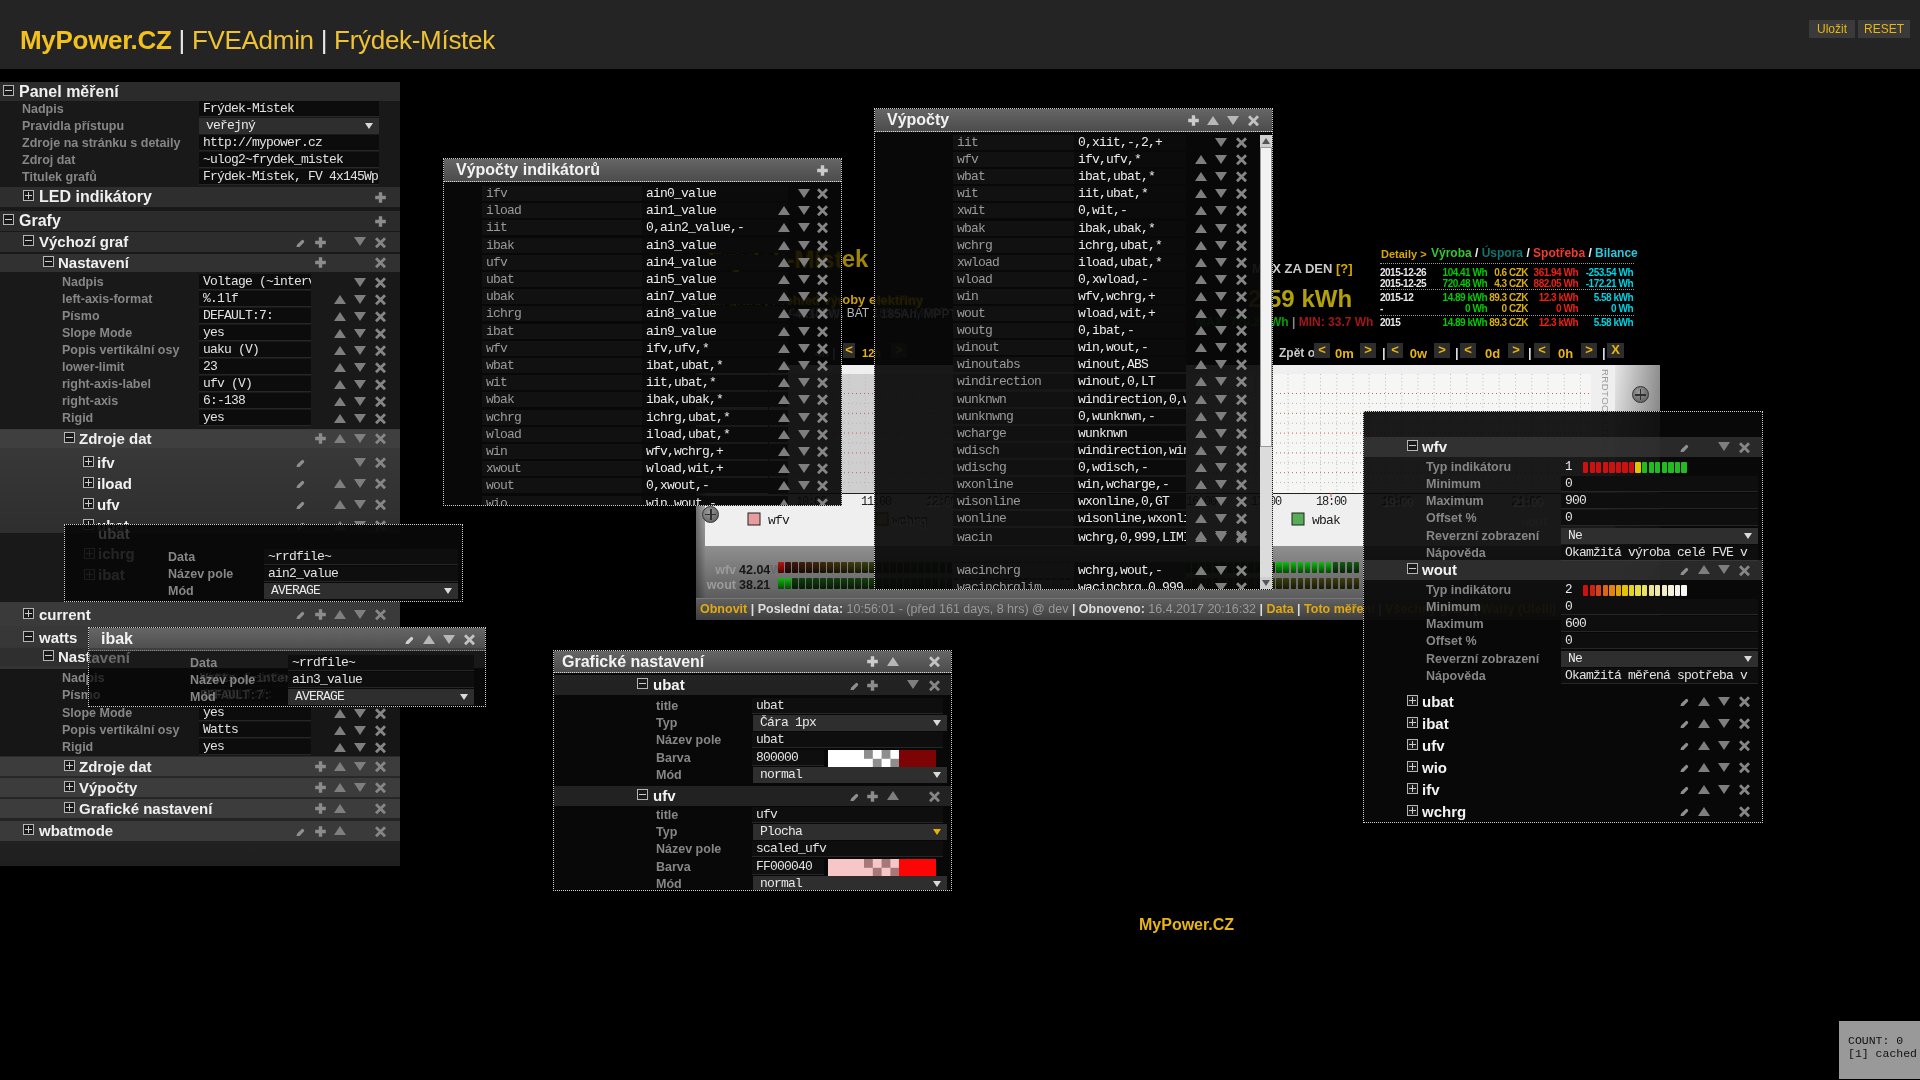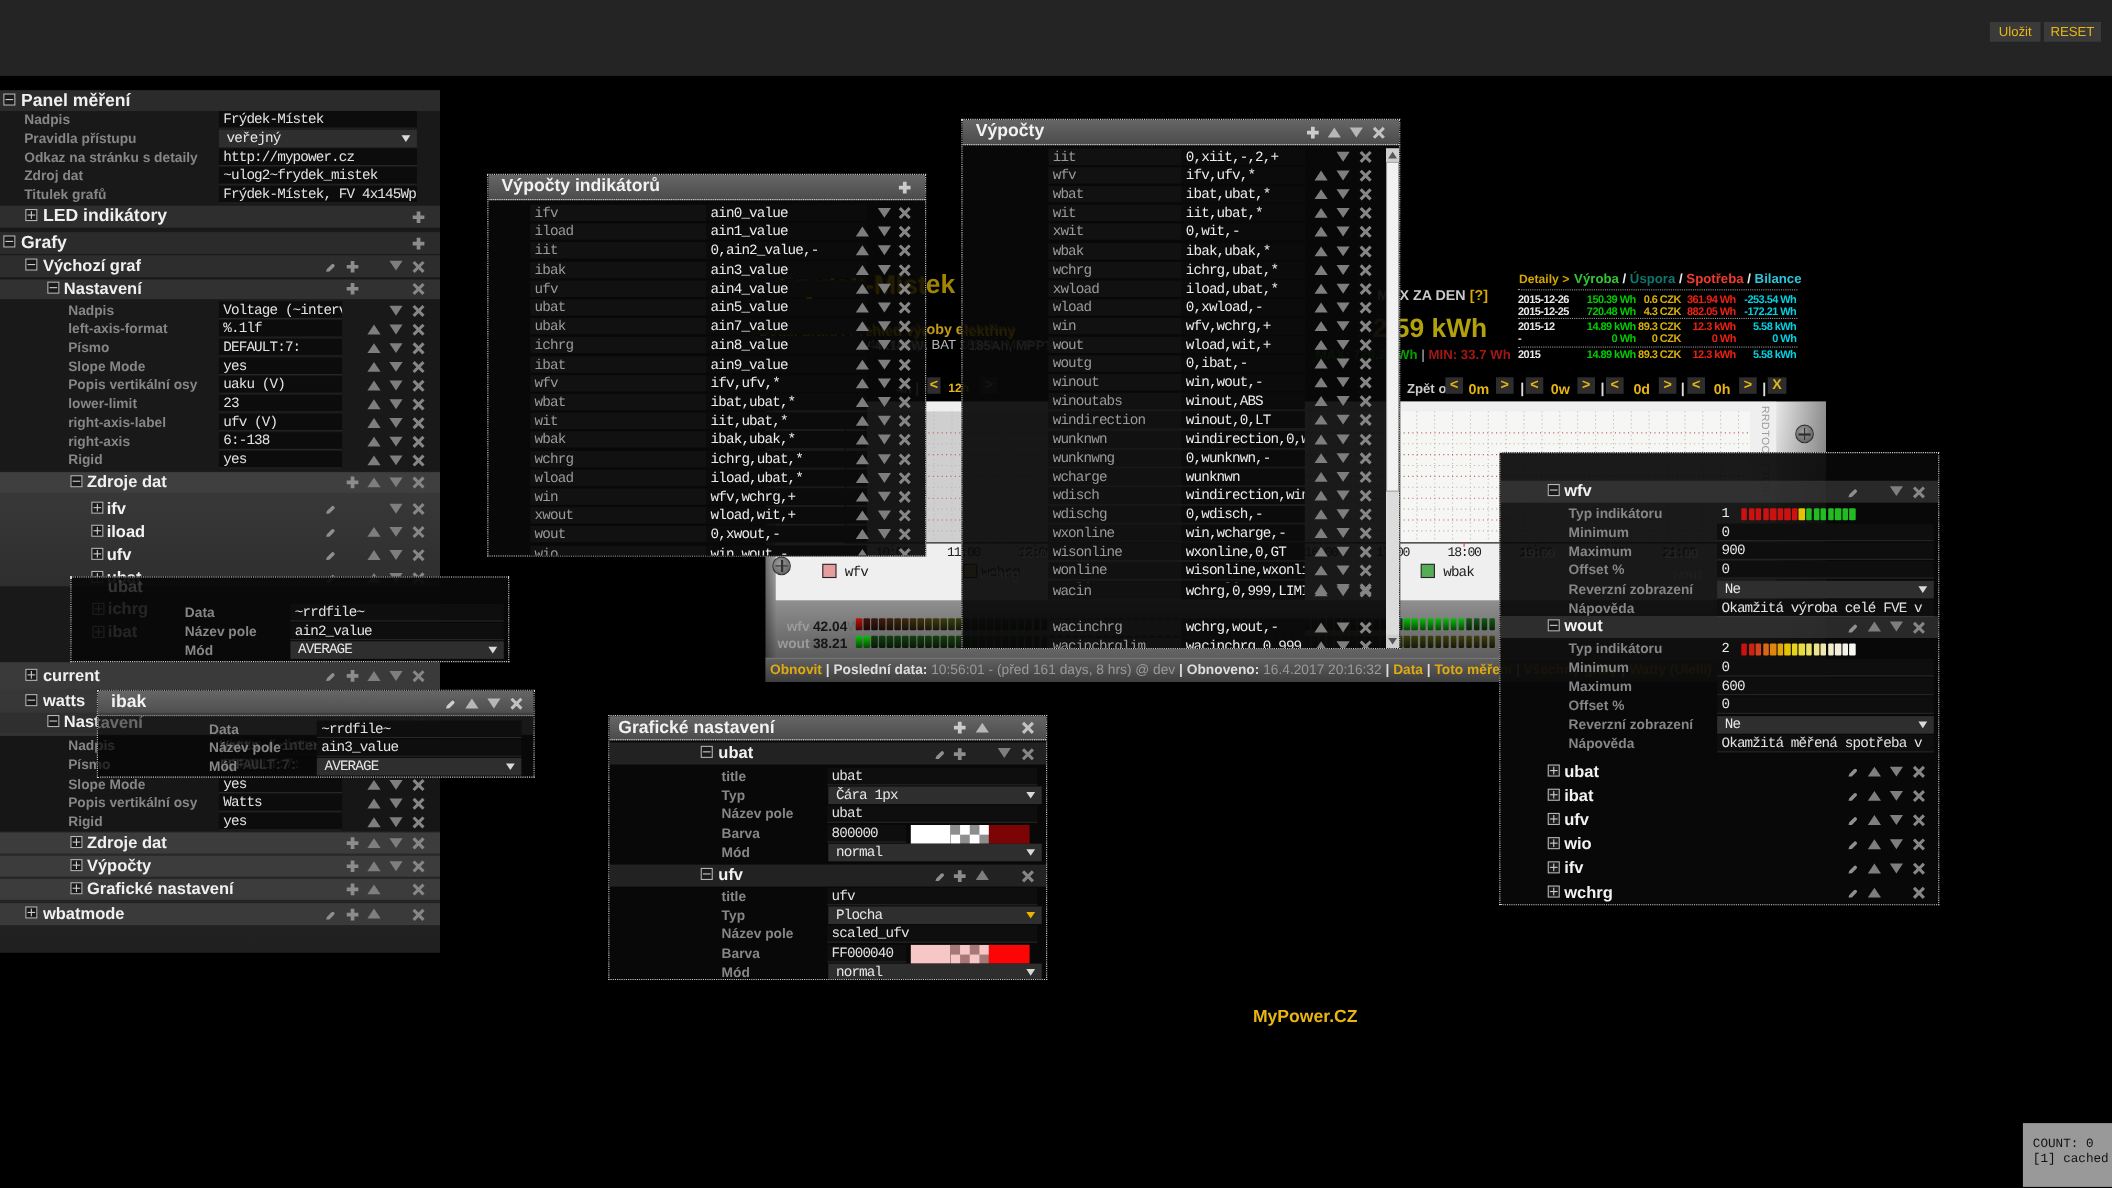--- a/index.html
+++ b/index.html
@@ -27,37 +27,38 @@
 
 .fp{position:absolute;border:1px dotted #cfcfcf;background:rgba(9,9,9,0.93);overflow:hidden}
 .fph{position:absolute;left:0;right:0;top:0;background:linear-gradient(rgba(118,118,118,0.85),rgba(88,88,88,0.85));border-bottom:1px dotted #d5d5d5}
 .fph b{position:absolute;color:#f2f2f2;font-size:16px;white-space:nowrap}
 .nm{position:absolute;color:#9a9a9a;font-family:"Liberation Mono",monospace;font-size:13px;letter-spacing:-0.8px;white-space:nowrap}
 .gh{position:absolute;white-space:nowrap;font-weight:bold}
 .vl{position:absolute;background:#0b0b0b;color:#ececec;font-family:"Liberation Mono",monospace;font-size:13px;letter-spacing:-0.8px;
  white-space:nowrap;overflow:hidden;padding-left:4px}
 </style></head><body>
 <div class="a" style="left:0;top:0;width:1920px;height:69px;background:#242424">
+<div class="a" style="left:20px;top:25px;font-size:26px;letter-spacing:-0.3px;white-space:nowrap"><span class="b" style="color:#f2c11d">MyPower.CZ</span><span style="color:#e8e8e8"> | </span><span style="color:#eec233">FVEAdmin</span><span style="color:#e8e8e8"> | </span><span style="color:#eec233">Frýdek-Místek</span></div>
 <div class="a" style="left:1809px;top:20px;width:46px;height:18px;background:#3a3a3a;color:#e8b512;font-size:12px;text-align:center;line-height:18px">Uložit</div>
 <div class="a" style="left:1858px;top:20px;width:52px;height:18px;background:#3a3a3a;color:#e8b512;font-size:12px;text-align:center;line-height:18px">RESET</div>
 </div>
 <div class="a" style="left:0;top:0;width:1920px;height:1080px" id="dash">
 <div class="a b" style="left:707px;top:247px;font-size:24px;line-height:24px;color:#a08405;white-space:nowrap">Frýdek-Místek</div>
 <div class="a b" style="left:689px;top:292px;font-size:13px;color:#c59b16;white-space:nowrap">Detail grafu | Přehled výroby elektřiny</div>
 <div class="a" style="left:688px;top:306px;font-size:12px;color:#b9b9b9;white-space:nowrap">Frýdek-Místek, FV 4x145Wp, BAT 185Ah, MPPT</div>
 <div class="a b" style="left:1252px;top:261px;font-size:13px;color:#c9c9c9;white-space:nowrap">MAX ZA DEN <span style="color:#d8a800">[?]</span></div>
 <div class="a b" style="left:1248px;top:287px;font-size:24px;line-height:24px;color:#b2a10b;white-space:nowrap">2.59 kWh</div>
 <div class="a b" style="left:1196px;top:315px;font-size:12px;color:#00a000;white-space:nowrap">MAX: 720.24 Wh<span style="color:#888"> | </span><span style="color:#a21717">MIN: 33.7 Wh</span></div>
 <div class="a b" style="left:1381px;top:248px;font-size:11px;color:#d8a800">Detaily &gt;</div>
 <div class="a b" style="left:1431px;top:246px;font-size:12px;white-space:nowrap"><span style="color:#35c435">Výroba</span><span style="color:#eee"> / </span><span style="color:#0f766e">Úspora</span><span style="color:#eee"> / </span><span style="color:#f03c2e">Spotřeba</span><span style="color:#eee"> / </span><span style="color:#2fc5dc">Bilance</span></div>
 <div class="a" style="left:1380px;top:263.0px;width:254px;height:0;border-top:1px dotted #999"></div>
 <div class="a" style="left:1380px;top:289.0px;width:254px;height:0;border-top:1px dotted #999"></div>
 <div class="a" style="left:1380px;top:314.5px;width:254px;height:0;border-top:1px dotted #999"></div>
 <div class="a b" style="left:1380px;top:266.5px;font-size:10px;letter-spacing:-0.5px;color:#e9e9e9;white-space:nowrap">2015-12-26</div>
-<div class="a b" style="left:1387px;top:266.5px;width:100px;text-align:right;font-size:10px;letter-spacing:-0.5px;color:#00cc00">150.39 Wh</div>
+<div class="a b" style="left:1387px;top:266.5px;width:100px;text-align:right;font-size:10px;letter-spacing:-0.5px;color:#00cc00">104.41 Wh</div>
 <div class="a b" style="left:1428px;top:266.5px;width:100px;text-align:right;font-size:10px;letter-spacing:-0.5px;color:#d9ae0e">0.6 CZK</div>
 <div class="a b" style="left:1478px;top:266.5px;width:100px;text-align:right;font-size:10px;letter-spacing:-0.5px;color:#ee2011">361.94 Wh</div>
 <div class="a b" style="left:1533px;top:266.5px;width:100px;text-align:right;font-size:10px;letter-spacing:-0.5px;color:#00d2e2">-253.54 Wh</div>
 <div class="a b" style="left:1380px;top:277.5px;font-size:10px;letter-spacing:-0.5px;color:#e9e9e9;white-space:nowrap">2015-12-25</div>
 <div class="a b" style="left:1387px;top:277.5px;width:100px;text-align:right;font-size:10px;letter-spacing:-0.5px;color:#00cc00">720.48 Wh</div>
 <div class="a b" style="left:1428px;top:277.5px;width:100px;text-align:right;font-size:10px;letter-spacing:-0.5px;color:#d9ae0e">4.3 CZK</div>
 <div class="a b" style="left:1478px;top:277.5px;width:100px;text-align:right;font-size:10px;letter-spacing:-0.5px;color:#ee2011">882.05 Wh</div>
 <div class="a b" style="left:1533px;top:277.5px;width:100px;text-align:right;font-size:10px;letter-spacing:-0.5px;color:#00d2e2">-172.21 Wh</div>
 <div class="a b" style="left:1380px;top:291.5px;font-size:10px;letter-spacing:-0.5px;color:#e9e9e9;white-space:nowrap">2015-12</div>
 <div class="a b" style="left:1387px;top:291.5px;width:100px;text-align:right;font-size:10px;letter-spacing:-0.5px;color:#00cc00">14.89 kWh</div>
@@ -392,21 +393,21 @@
     </div>
 <div class="a" style="left:0;top:19px;width:400px;height:17px">
       <span class="lbl" style="left:22px;top:0;line-height:17px">Nadpis</span>
       <span class="inp" style="left:199px;top:0;width:180px;height:16px;line-height:16px">Frýdek-Místek</span>
     </div>
 <div class="a" style="left:0;top:36px;width:400px;height:17px">
       <span class="lbl" style="left:22px;top:0;line-height:17px">Pravidla přístupu</span>
       <span class="sel" style="left:199px;top:0;width:180px;height:16px;line-height:16px">veřejný<i></i></span>
     </div>
 <div class="a" style="left:0;top:53px;width:400px;height:17px">
-      <span class="lbl" style="left:22px;top:0;line-height:17px">Odkaz na stránku s detaily</span>
+      <span class="lbl" style="left:22px;top:0;line-height:17px">Zdroje na stránku s detaily</span>
       <span class="inp" style="left:199px;top:0;width:180px;height:16px;line-height:16px">http://mypower.cz</span>
     </div>
 <div class="a" style="left:0;top:70px;width:400px;height:17px">
       <span class="lbl" style="left:22px;top:0;line-height:17px">Zdroj dat</span>
       <span class="inp" style="left:199px;top:0;width:180px;height:16px;line-height:16px">~ulog2~frydek_mistek</span>
     </div>
 <div class="a" style="left:0;top:87px;width:400px;height:17px">
       <span class="lbl" style="left:22px;top:0;line-height:17px">Titulek grafů</span>
       <span class="inp" style="left:199px;top:0;width:180px;height:16px;line-height:16px">Frýdek-Místek, FV 4x145Wp.</span>
     </div>

